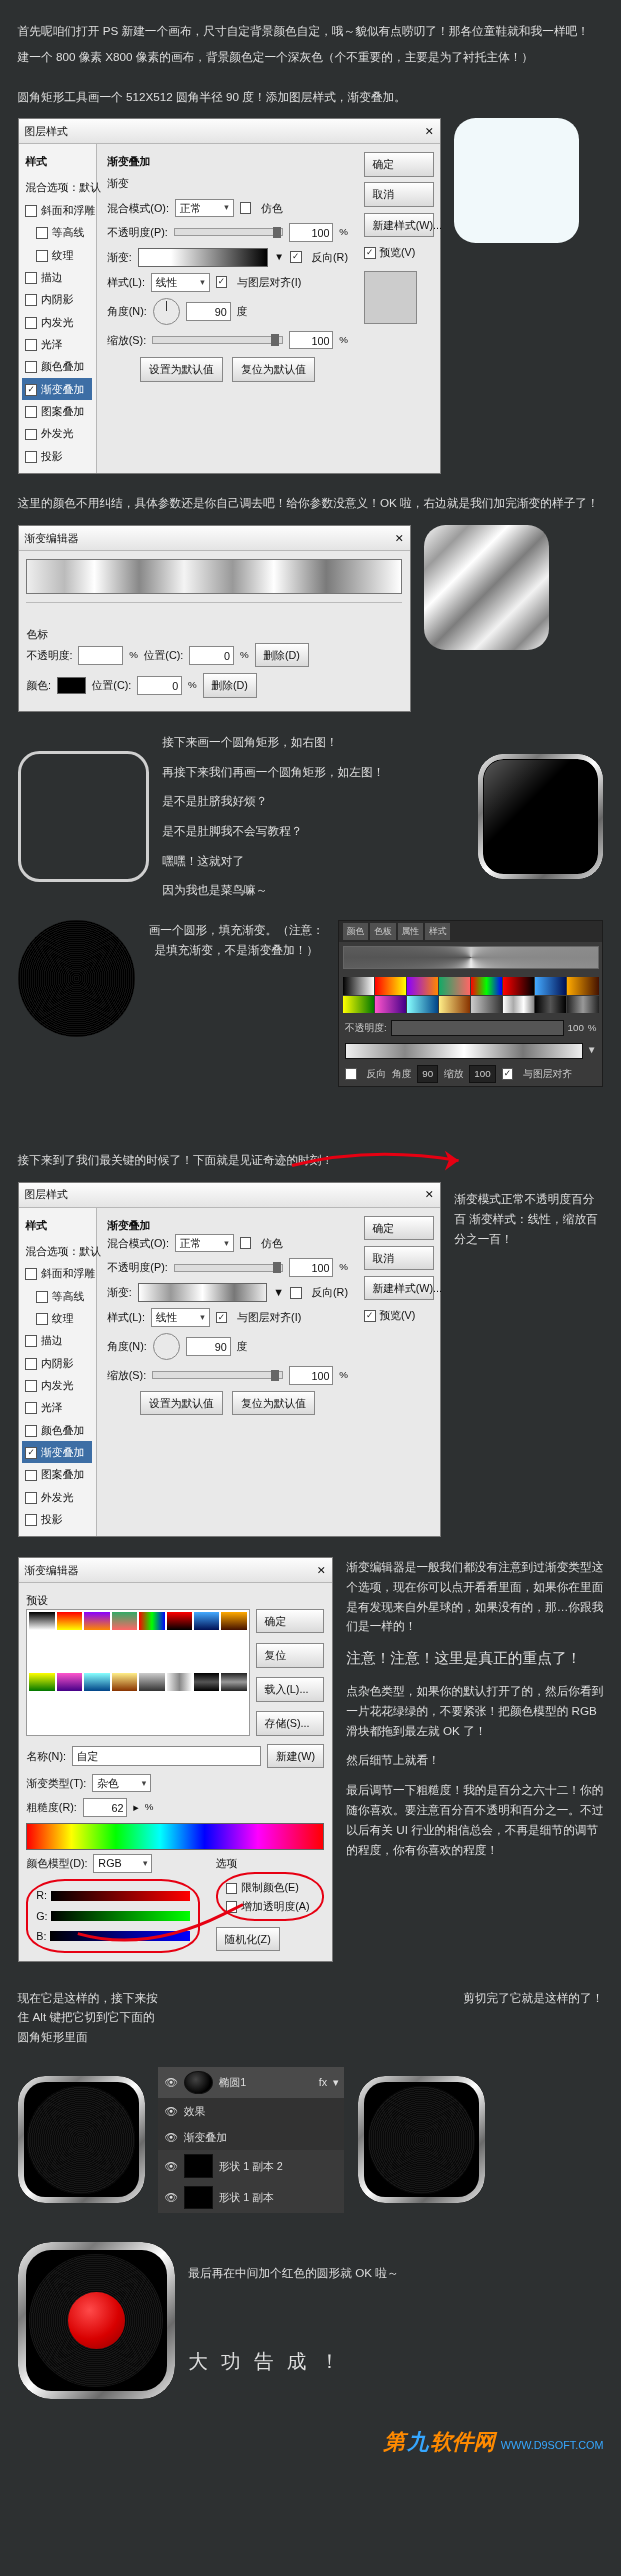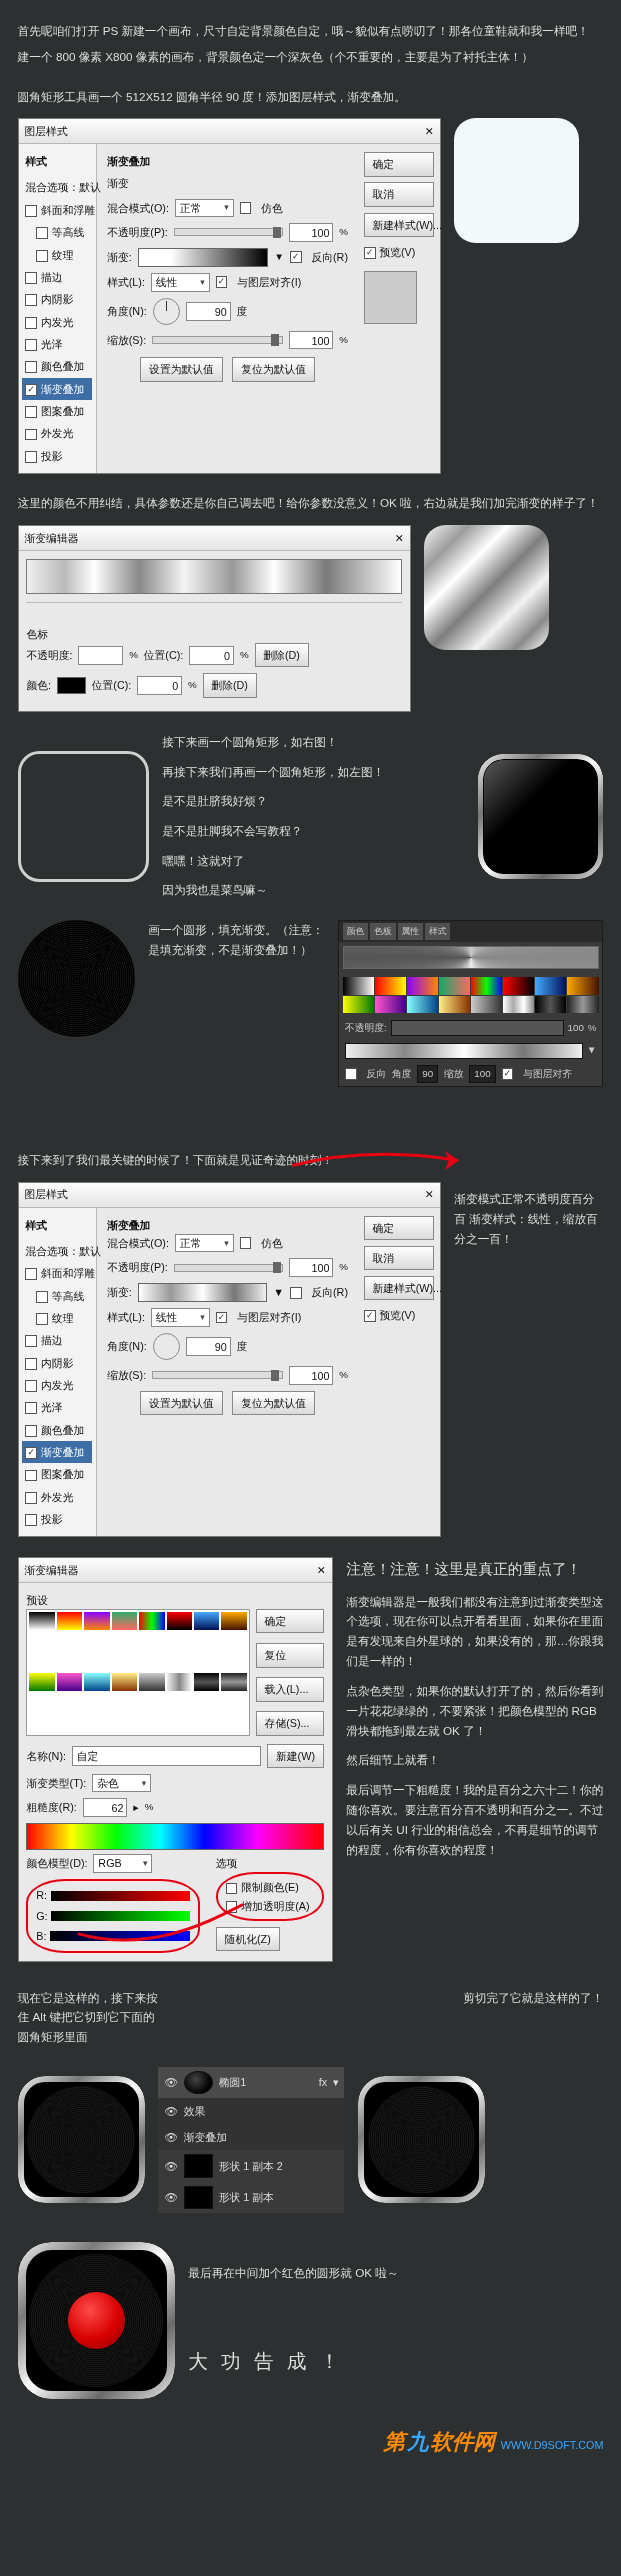--- a/index.html
+++ b/index.html
@@ -301,21 +301,21 @@
     <span>是不是肚脐我好烦？</span>
     <span>是不是肚脚我不会写教程？</span>
     <span>嘿嘿！这就对了</span>
     <span>因为我也是菜鸟嘛～</span>
   </div>
   <div class="thumb black-metal"></div>
 </div>
 
 <div class="row" style="align-items:flex-start;">
   <div class="disc"></div>
-  <div class="col" style="width:176px;">
+  <div class="col" style="width:176px;text-align:center;">
     <span>画一个圆形，填充渐变。（注意：是填充渐变，不是渐变叠加！）</span>
   </div>
   <div class="darkpanel">
     <div class="dp-hd">
       <span class="dp-tab">颜色</span>
       <span class="dp-tab">色板</span>
       <span class="dp-tab">属性</span>
       <span class="dp-tab">样式</span>
     </div>
     <div style="padding:3.9px;">
@@ -545,22 +545,22 @@
         </div>
       </div>
     </div>
 
     <svg style="position:absolute;left:29px;bottom:7.8px;pointer-events:none;" width="254" height="68" viewBox="0 0 260 70">
       <path class="redline" d="M30,50 Q100,70 180,30 L200,20"></path>
     </svg>
   </div>
 
   <div class="col" style="flex:1;">
+    <div>渐变编辑器是一般我们都没有注意到过渐变类型这个选项，现在你可以点开看看里面，如果你在里面是有发现来自外星球的，如果没有的，那…你跟我们是一样的！</div>
     <div style="font-size:14.7px;">注意！注意！这里是真正的重点了！</div>
-    <div>渐变编辑器是一般我们都没有注意到过渐变类型这个选项，现在你可以点开看看里面，如果你在里面是有发现来自外星球的，如果没有的，那…你跟我们是一样的！</div>
     <div>点杂色类型，如果你的默认打开了的，然后你看到一片花花绿绿的，不要紧张！把颜色模型的 RGB 滑块都拖到最左就 OK 了！</div>
     <div>然后细节上就看！</div>
     <div>最后调节一下粗糙度！我的是百分之六十二！你的随你喜欢。要注意百分百不透明和百分之一。不过以后有关 UI 行业的相信总会，不再是细节的调节的程度，你有你喜欢的程度！</div>
   </div>
 </div>
 
 <div class="row" style="margin-top:25.4px;align-items:flex-start;">
   <div class="col" style="width:147px;">
     <span>现在它是这样的，接下来按住 Alt 键把它切到它下面的圆角矩形里面</span>
   </div>

